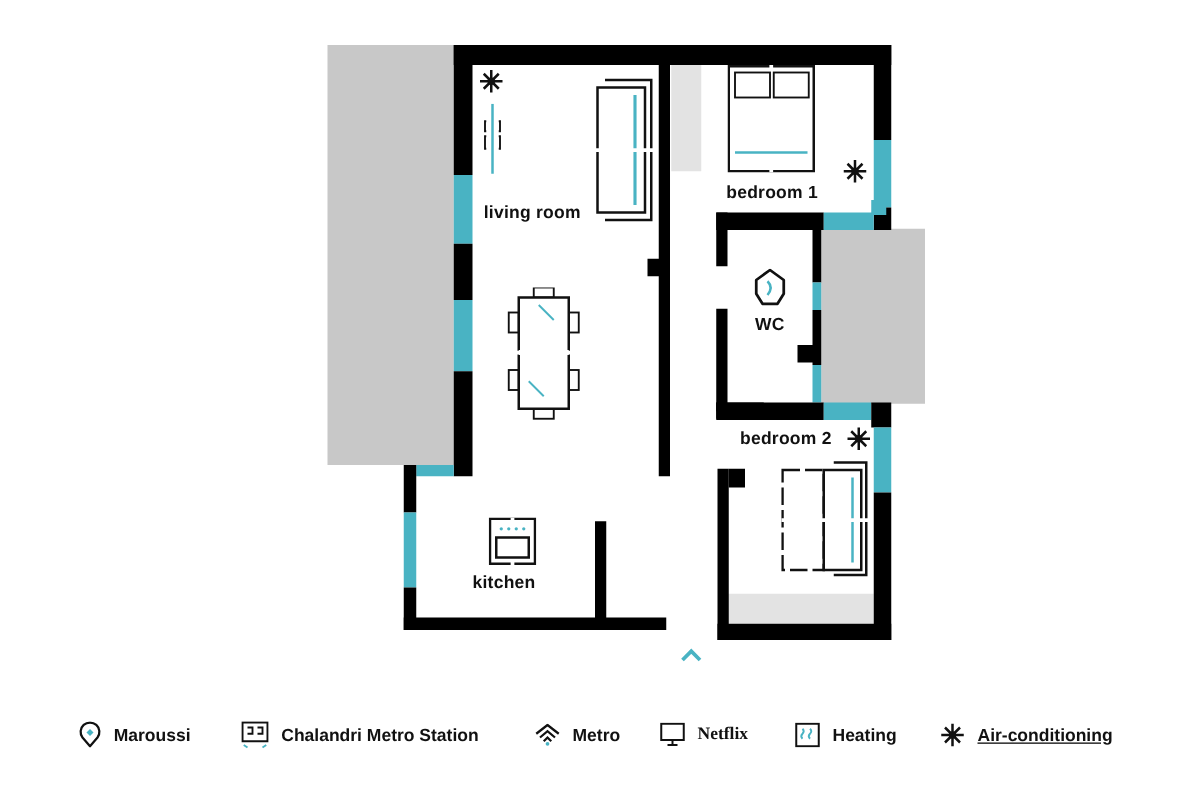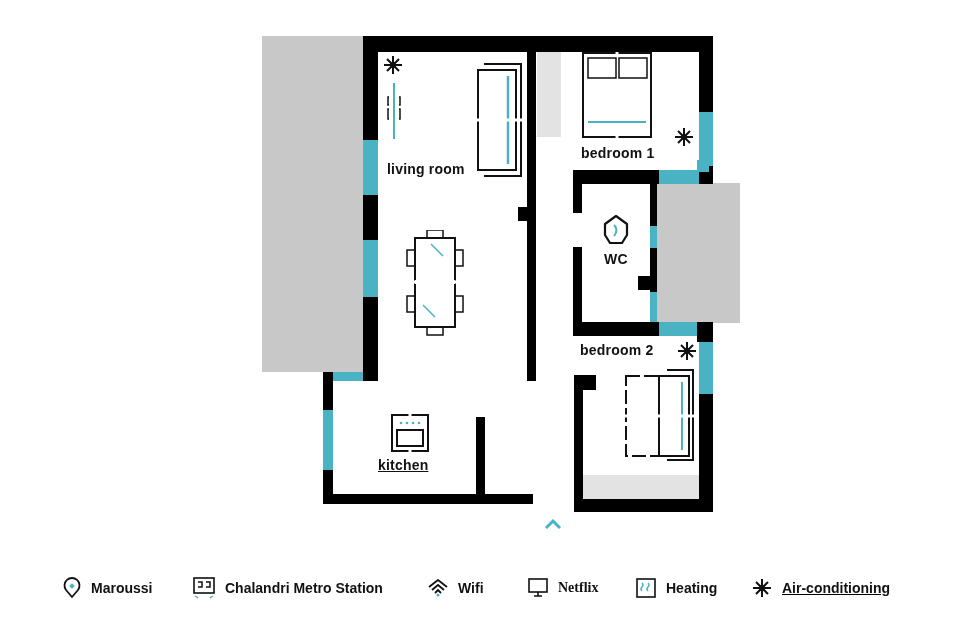--- a/index.html
+++ b/index.html
@@ -183,22 +183,22 @@
 
   <div class="abs" style="left:544px;top:518px;">
     <svg width="18" height="12" viewBox="0 0 18 12">
         <path d="M2 10 L9 3 L16 10" stroke="#49b3c3" stroke-width="3" fill="none"></path>
       </svg>
   </div>
 
   <div class="label" style="left:387px;top:161px;text-align:right;">living room</div>
   <div class="label" style="left:581px;top:145px;">bedroom 1</div>
   <div class="label" style="left:604px;top:251px;">WC</div>
-  <div class="label" style="left:580px;top:342px;">bedroom 2</div>
-  <div class="label" style="left:378px;top:457px;text-decoration:underline;">kitchen</div>
+  <div class="label" style="left:592px;top:342px;">bedroom 2</div>
+  <div class="label" style="left:378px;top:457px;">kitchen</div>
 </div>
 
 <div class="legend">
   <div class="lg-item" style="left:193px;">
     <span>
         <svg width="22" height="22" viewBox="0 0 22 22">
           <rect x="1" y="1" width="20" height="15" stroke="#111" stroke-width="1.6" fill="none"></rect>
           <path d="M5 5 h4 v5 h-4 M13 5 h4 v5 h-4" stroke="#111" stroke-width="1.5" fill="none"></path>
           <path d="M2 19 L5 21 M20 19 L17 21" stroke="#49b3c3" stroke-width="1.5"></path>
         </svg>
@@ -214,21 +214,21 @@
       </span>
     <span class="lg-text">Maroussi</span>
   </div>
   <div class="lg-item" style="left:428px;">
     <span>
         <svg width="20" height="18" viewBox="0 0 20 18">
           <path d="M1 8 L10 1 L19 8 M4 11 L10 6 L16 11 M7 14 L10 11 L13 14" stroke="#111" stroke-width="1.8" fill="none"></path>
           <circle cx="10" cy="16" r="1.5" fill="#49b3c3"></circle>
         </svg>
       </span>
-    <span class="lg-text">Wifi</span>
+    <span class="lg-text">Metro</span>
   </div>
   <div class="lg-item" style="left:528px;font-family:Liberation Serif, serif;">
     <span>
         <svg width="20" height="20" viewBox="0 0 20 20">
           <rect x="1" y="1" width="18" height="13" stroke="#111" stroke-width="1.6" fill="none"></rect>
           <path d="M10 14 V18 M6 18 H14" stroke="#111" stroke-width="1.6"></path>
         </svg>
       </span>
     <span class="lg-text">Netflix</span>
   </div>

